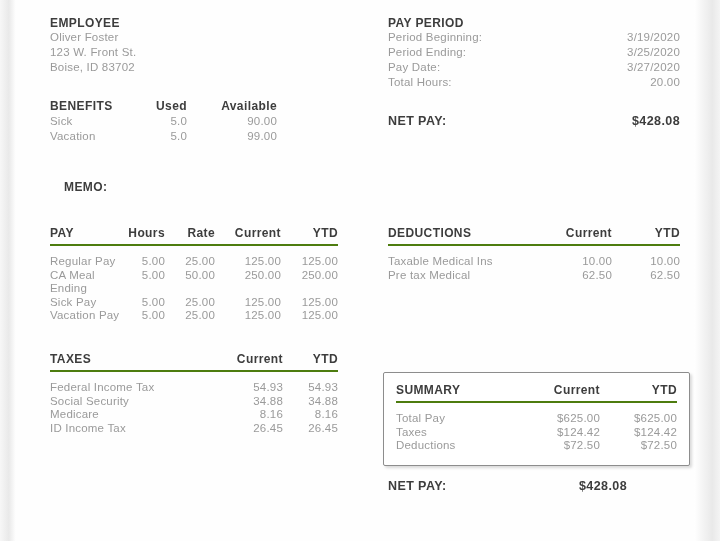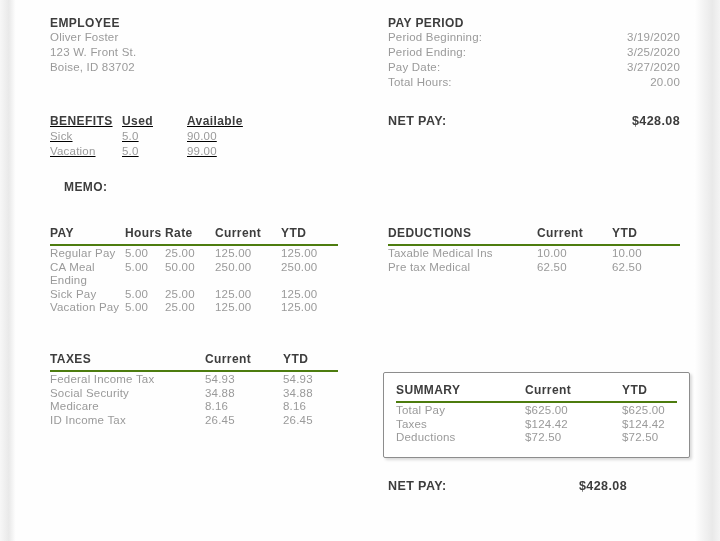--- a/index.html
+++ b/index.html
@@ -20,23 +20,23 @@
   .lines .t{line-height:15px;}
   .kv{display:flex;justify-content:space-between;line-height:15px;}
   .kv .val{text-align:right;}
   .bold-row{display:flex;justify-content:space-between;}
   .bold-row .h{font-size:12.5px;}
 
   
   .tbl-head{display:grid;align-items:end;padding-bottom:4px;
     border-bottom:2px solid #4d7c0f;}
   .tbl-head .h{font-size:12px;}
-  .tbl-body{margin-top:1px;}
+  .tbl-body{margin-top:9px;}
   .row{display:grid;line-height:13.5px;}
-  .num{}
+  .num{text-align:right;}
 
   
   .ben-grid{display:grid;grid-template-columns:72px 65px 90px;line-height:15px;}
 
   
   .pay-cols{grid-template-columns:75px 40px 50px 66px 57px;}
   
   .ded-cols{grid-template-columns:auto 75px 68px;}
   
   .tax-cols{grid-template-columns:auto 78px 55px;}
@@ -78,21 +78,21 @@
     <div class="kv">
       <span class="t">Pay Date:</span>
       <span class="t val">3/27/2020</span>
     </div>
     <div class="kv">
       <span class="t">Total Hours:</span>
       <span class="t val">20.00</span>
     </div>
   </div>
 
-  <div class="blk" style="left:50px;top:114px;width:240px;text-decoration:underline;">
+  <div class="blk" style="left:50px;top:99px;width:240px;">
     <div class="ben-grid">
       <span class="h">BENEFITS</span>
       <span class="h num">Used</span>
       <span class="h num">Available</span>
     </div>
     <div class="ben-grid">
       <span class="t">Sick</span>
       <span class="t num">5.0</span>
       <span class="t num">90.00</span>
     </div>

